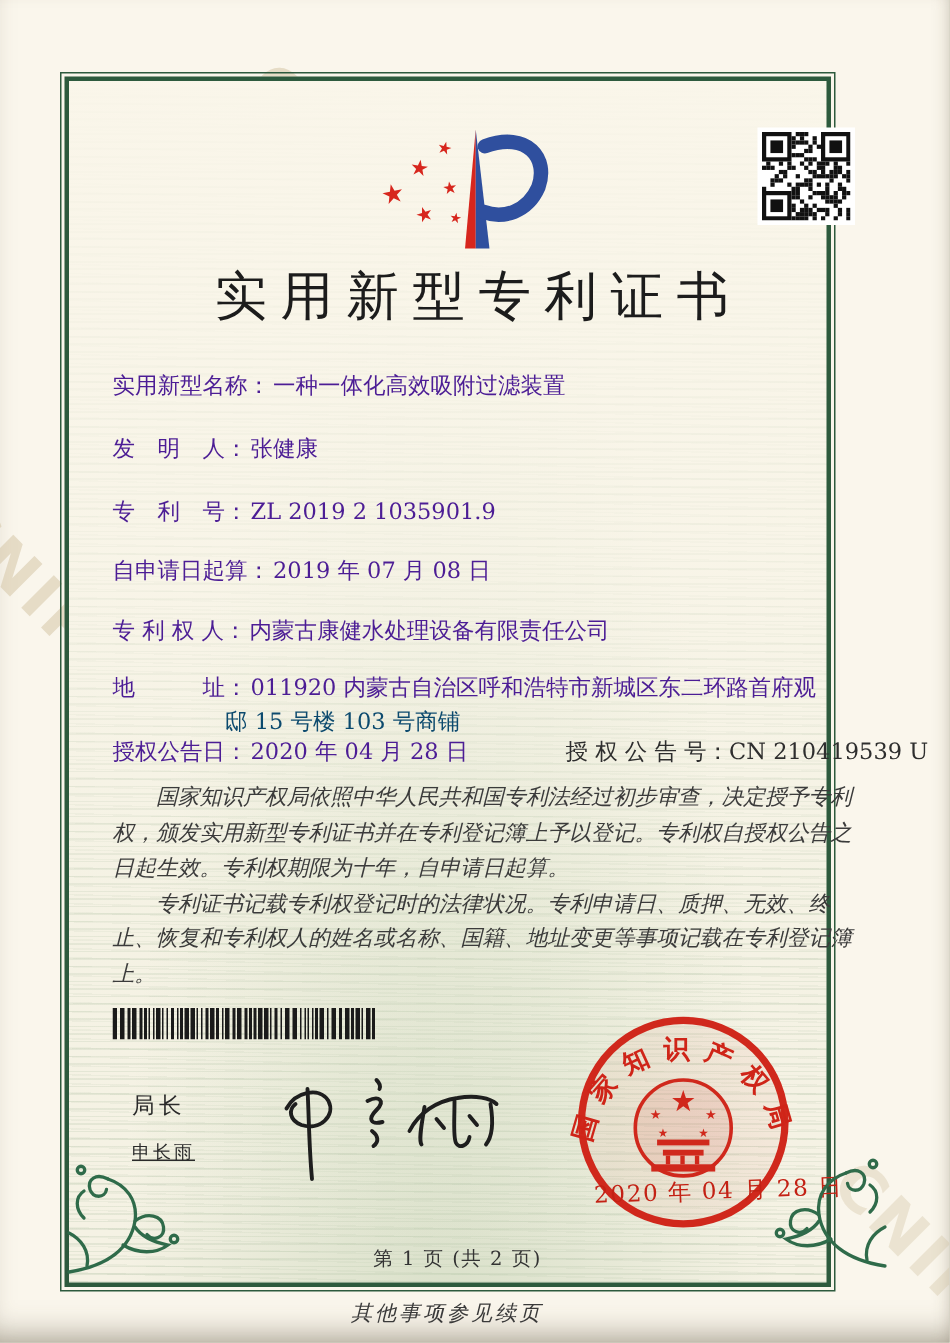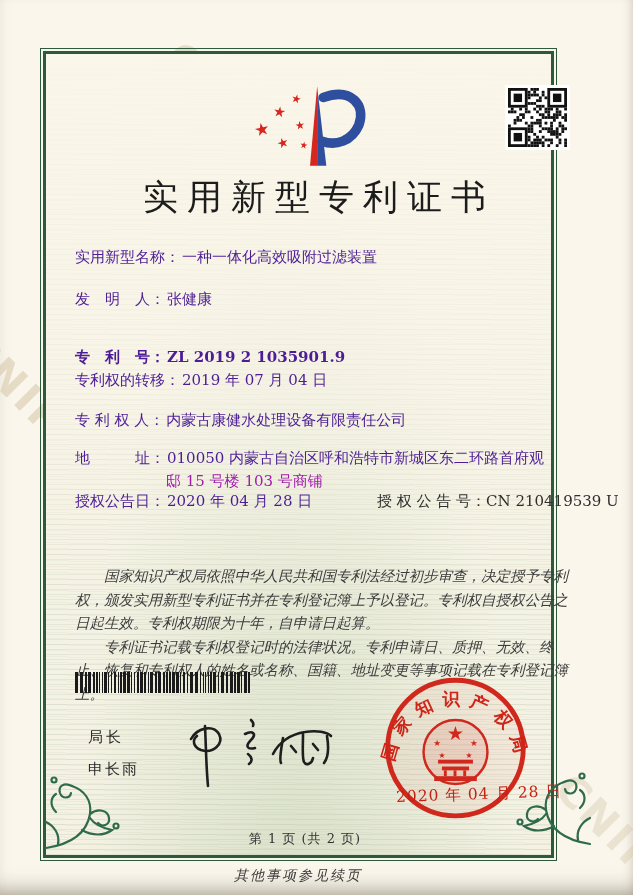--- a/index.html
+++ b/index.html
@@ -30,27 +30,27 @@
   .cert-no{position:absolute;left:75px;top:86px;font-size:15px;letter-spacing:2px;color:#2b2b2b;}
   .logo{position:absolute;left:250px;top:84px;}
   .qr{position:absolute;left:505px;top:85px;background:#fff;padding:3px;line-height:0;}
   .title{
     position:absolute;left:41px;top:174px;width:556px;text-align:center;
     font-size:35px;font-weight:normal;letter-spacing:9px;color:#1c1c1c;
   }
   .frow{position:absolute;left:75px;font-size:15px;color:#4c1d95;white-space:nowrap;}
   .frow .lbl{display:inline-block;min-width:88px;}
   .frow .val{margin-left:2px;}
-  .addr2{position:absolute;left:166px;font-size:15px;color:#a21caf;}
+  .addr2{position:absolute;left:150px;font-size:15px;color:#0c4a6e;}
   .grant2{position:absolute;left:345px;font-size:15px;color:#2e2e2e;white-space:nowrap;margin-left:32px;}
-  .paras{position:absolute;left:75px;top:521px;width:494px;font-size:14.5px;line-height:23.5px;color:#3b3b3b;font-style:italic;margin-top:44px;}
+  .paras{position:absolute;left:75px;top:521px;width:494px;font-size:14.5px;line-height:23.5px;color:#3b3b3b;font-style:italic;}
   .paras p{margin:0;text-indent:2em;}
   .barcode{position:absolute;left:75px;top:672px;line-height:0;}
   .sig-role{position:absolute;left:88px;top:728px;font-size:15px;color:#2a2a2a;letter-spacing:3px;}
-  .sig-name{position:absolute;left:88px;top:760px;font-size:15px;color:#2a2a2a;letter-spacing:2px;}
+  .sig-name{position:absolute;left:88px;top:760px;font-size:12px;color:#2a2a2a;letter-spacing:2px;text-decoration:underline;}
   .autograph{position:absolute;left:175px;top:690px;}
   .seal{position:absolute;left:378px;top:666px;}
   .seal-date{
     position:absolute;left:396px;top:784px;font-size:15.5px;color:#c32114;
     transform:rotate(-2deg);letter-spacing:1px;white-space:nowrap;
   }
   .ornament{position:absolute;pointer-events:none;}
   .orn-left{left:42px;top:752px;transform:scaleX(-1);}
   .orn-right{left:494px;top:748px;}
   .page-info{position:absolute;left:27px;top:830px;width:556px;text-align:center;font-size:13px;color:#333;letter-spacing:1px;}
@@ -240,31 +240,31 @@
   </div>
 
   <div class="title">实用新型专利证书</div>
 
   <div class="frow" style="top:248px;">
     <span class="lbl">实用新型名称：</span><span class="val">一种一体化高效吸附过滤装置</span>
   </div>
   <div class="frow" style="top:290px;">
     <span class="lbl">发　明　人：</span><span class="val">张健康</span>
   </div>
-  <div class="frow" style="top:348px;font-weight:bold;">
+  <div class="frow" style="top:332px;">
     <span class="lbl">专　利　号：</span><span class="val">ZL 2019 2 1035901.9</span>
   </div>
   <div class="frow" style="top:371px;">
-    <span class="lbl">专利权的转移：</span><span class="val">2019 年 07 月 04 日</span>
+    <span class="lbl">自申请日起算：</span><span class="val">2019 年 07 月 08 日</span>
   </div>
   <div class="frow" style="top:411px;">
     <span class="lbl">专 利 权 人：</span><span class="val">内蒙古康健水处理设备有限责任公司</span>
   </div>
   <div class="frow" style="top:449px;">
-    <span class="lbl">地　　　址：</span><span class="val">010050 内蒙古自治区呼和浩特市新城区东二环路首府观</span>
+    <span class="lbl">地　　　址：</span><span class="val">011920 内蒙古自治区呼和浩特市新城区东二环路首府观</span>
   </div>
   <div class="addr2" style="top:472px;">邸 15 号楼 103 号商铺</div>
   <div class="frow" style="top:492px;">
     <span class="lbl">授权公告日：</span><span class="val">2020 年 04 月 28 日</span>
   </div>
   <div class="grant2" style="top:492px;">
     <span>授 权 公 告 号：</span><span>CN 210419539 U</span>
   </div>
 
   <div class="paras">

